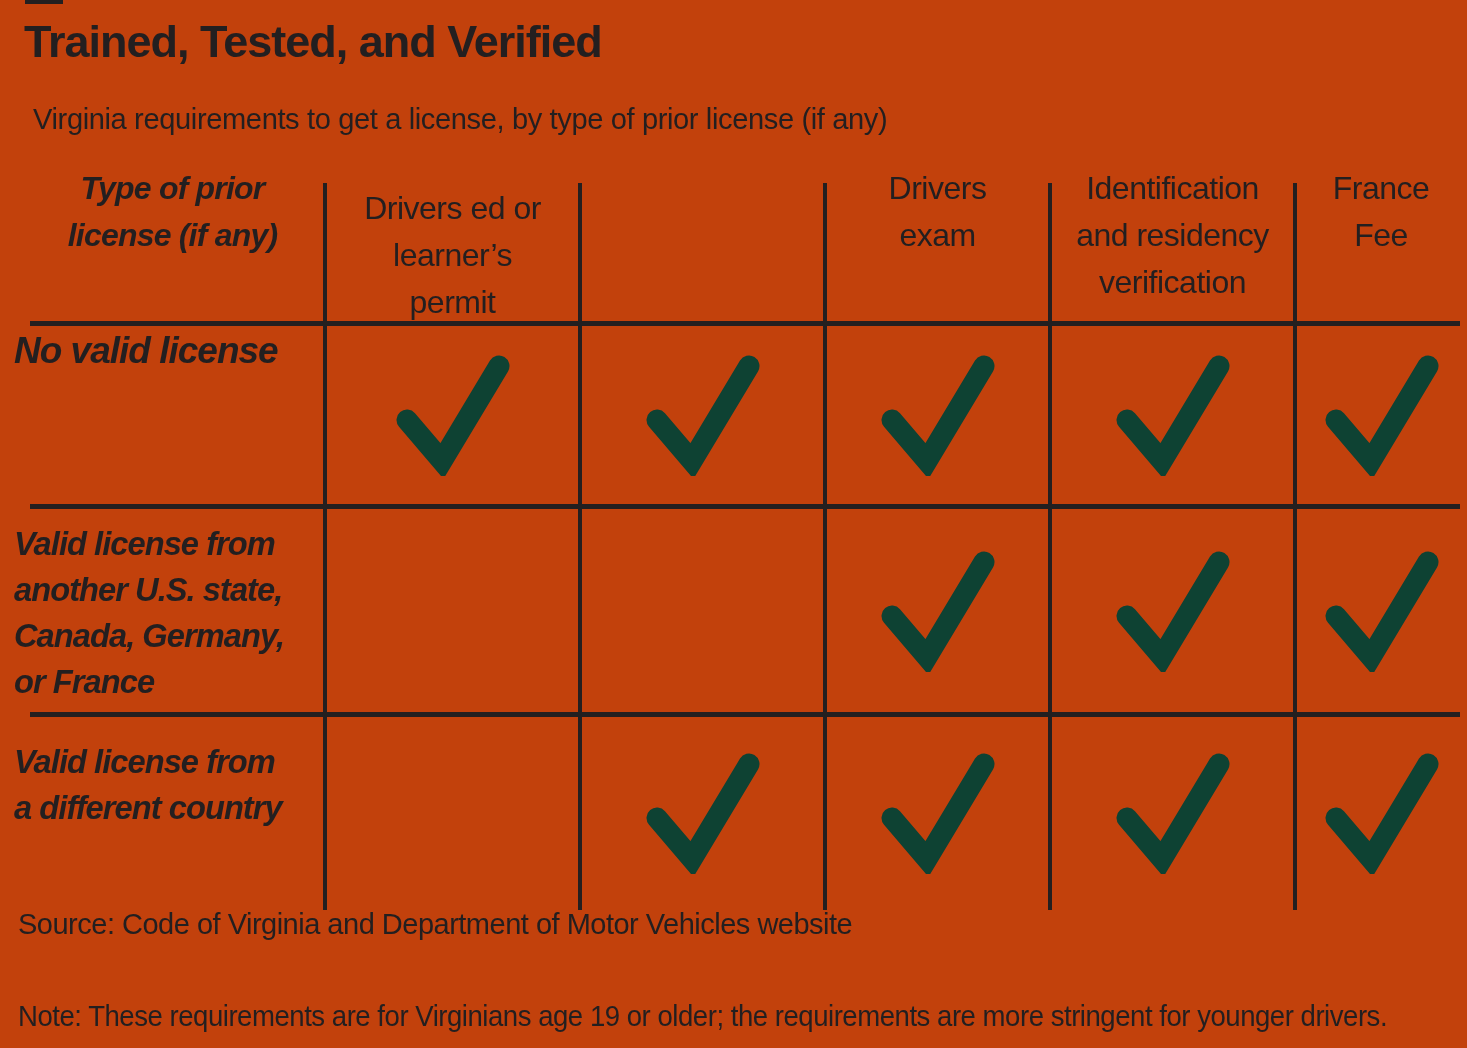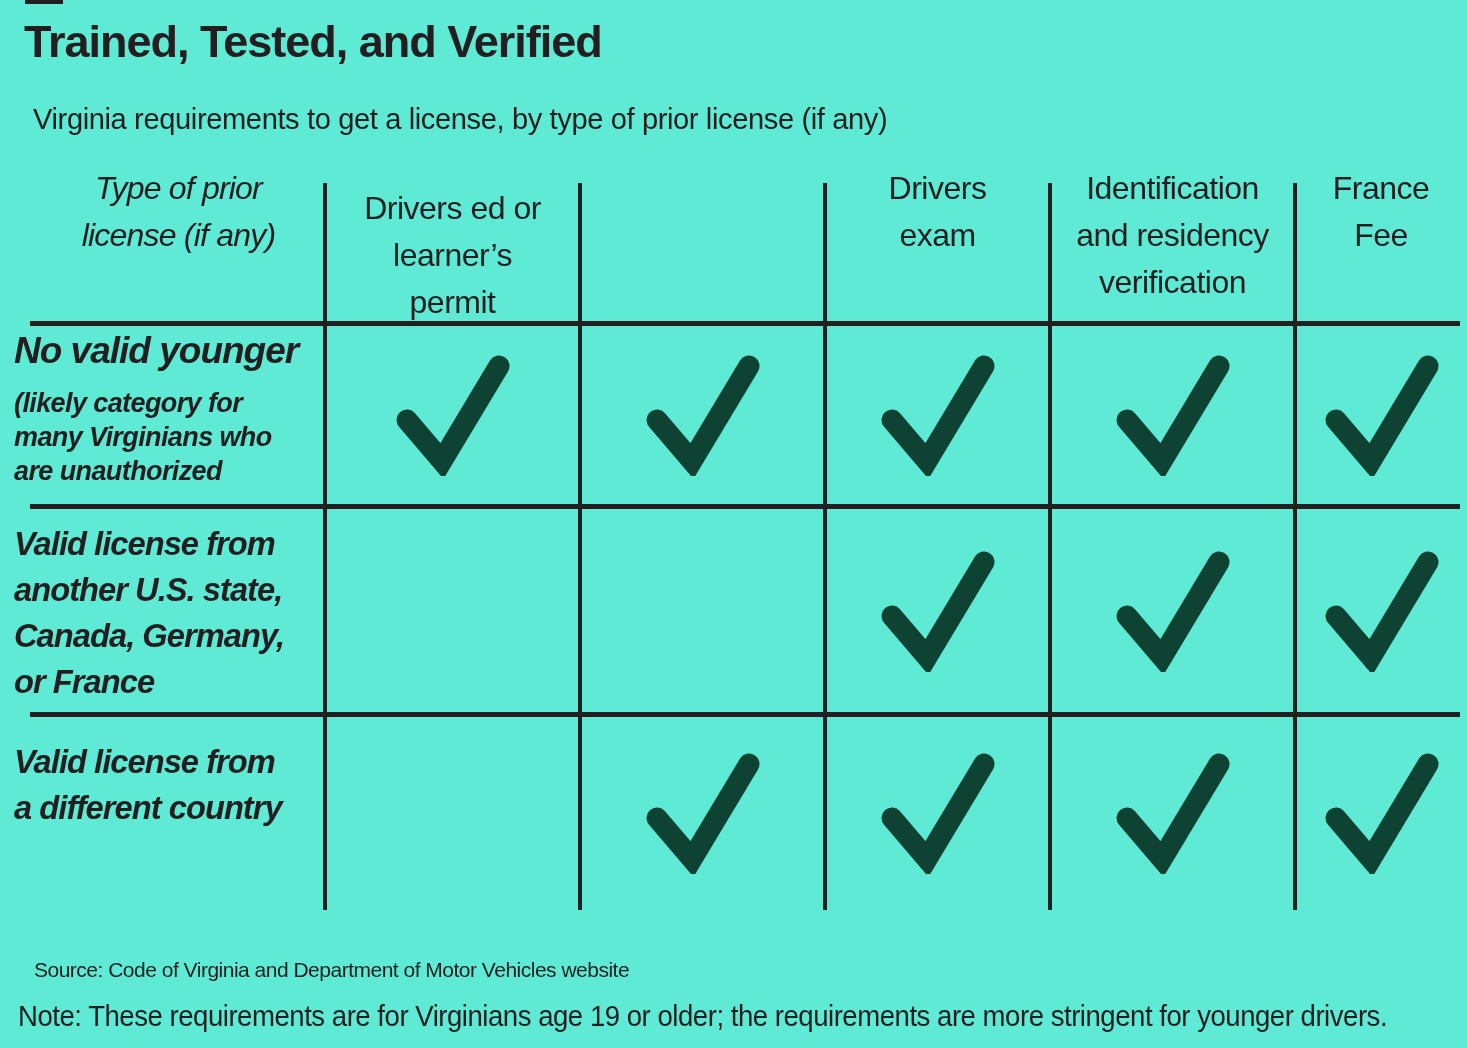--- a/index.html
+++ b/index.html
@@ -3,21 +3,21 @@
 <meta charset="utf-8">
 <style>
   :root{
     --ink:#231f20;
     --check-color:#0e4233;
   }
   html,body{margin:0;padding:0;background:#ffffff;}
   #figure{
     position:relative;
     width:1467px;height:1048px;
-    background:#5eead4;
+    background:#c2410c;
     font-family:"Liberation Sans", sans-serif;
     color:var(--ink);
     overflow:hidden;
   }
   .artifact{position:absolute;left:25px;top:0;width:38px;height:4px;background:var(--ink);}
   .title{
     position:absolute;left:24px;top:16px;
     font-size:45px;font-weight:bold;letter-spacing:-1px;
     white-space:pre;
   }
@@ -30,21 +30,21 @@
   .vline{position:absolute;top:183px;height:727px;width:4px;background:var(--ink);}
   .v0{left:323px;} .v1{left:578px;} .v2{left:823px;} .v3{left:1048px;} .v4{left:1293px;}
   .hline{position:absolute;left:30px;width:1430px;height:5px;background:var(--ink);}
   .h0{top:321px;} .h1{top:504px;} .h2{top:712px;}
   
   .hdr{
     position:absolute;top:165px;
     font-size:32px;line-height:47px;letter-spacing:-0.5px;
     text-align:center;white-space:pre;
   }
-  .hdr0{left:16px;width:325px;font-weight:normal;font-style:italic;letter-spacing:-0.8px;}
+  .hdr0{left:10px;width:325px;font-weight:bold;font-style:italic;letter-spacing:-0.8px;}
   .hdr1{left:325px;width:255px;margin-top:20px;}
   .hdr2{left:580px;width:245px;}
   .hdr3{left:825px;width:225px;}
   .hdr4{left:1050px;width:245px;}
   .hdr5{left:1295px;width:172px;}
   
   .rowlab{
     position:absolute;left:14px;width:312px;
     font-weight:bold;font-style:italic;white-space:pre;
     letter-spacing:-1px;
@@ -59,22 +59,22 @@
   .rr1{top:509px;height:203px;}
   .rr2{top:717px;height:191px;}
   .cc0{left:327px;width:251px;}
   .cc1{left:582px;width:241px;}
   .cc2{left:827px;width:221px;}
   .cc3{left:1052px;width:241px;}
   .cc4{left:1297px;width:170px;}
   .check-stroke{stroke:var(--check-color);fill:none;stroke-width:21;stroke-linecap:round;stroke-linejoin:miter;}
   
   .source{
-    position:absolute;left:18px;top:958px;
-    font-size:21px;letter-spacing:-0.5px;white-space:pre;margin-left:16px;
+    position:absolute;left:18px;top:908px;
+    font-size:29px;letter-spacing:-0.5px;white-space:pre;
   }
   .note{
     position:absolute;left:18px;top:1000px;
     font-size:29px;letter-spacing:-0.5px;white-space:pre;
     transform:scaleX(0.95);transform-origin:left top;
   }
 </style>
 </head>
 <body>
 
@@ -100,24 +100,21 @@
 learner’s
 permit</div>
   <div class="hdr hdr3">Drivers
 exam</div>
   <div class="hdr hdr4">Identification
 and residency
 verification</div>
   <div class="hdr hdr5">France
 Fee</div>
 
-  <div class="rowlab r0main">No valid younger</div>
-  <div class="rowlab r0note">(likely category for
-many Virginians who
-are unauthorized</div>
+  <div class="rowlab r0main">No valid license</div>
   <div class="rowlab r1lab">Valid license from
 another U.S. state,
 Canada, Germany,
 or France</div>
   <div class="rowlab r2lab">Valid license from
 a different country</div>
 
   <div class="cell rr0 cc0">
   <svg width="122" height="122" viewBox="0 0 122 122" aria-hidden="true">
     <polyline class="check-stroke" points="15,66 50,107 107,12"></polyline>

